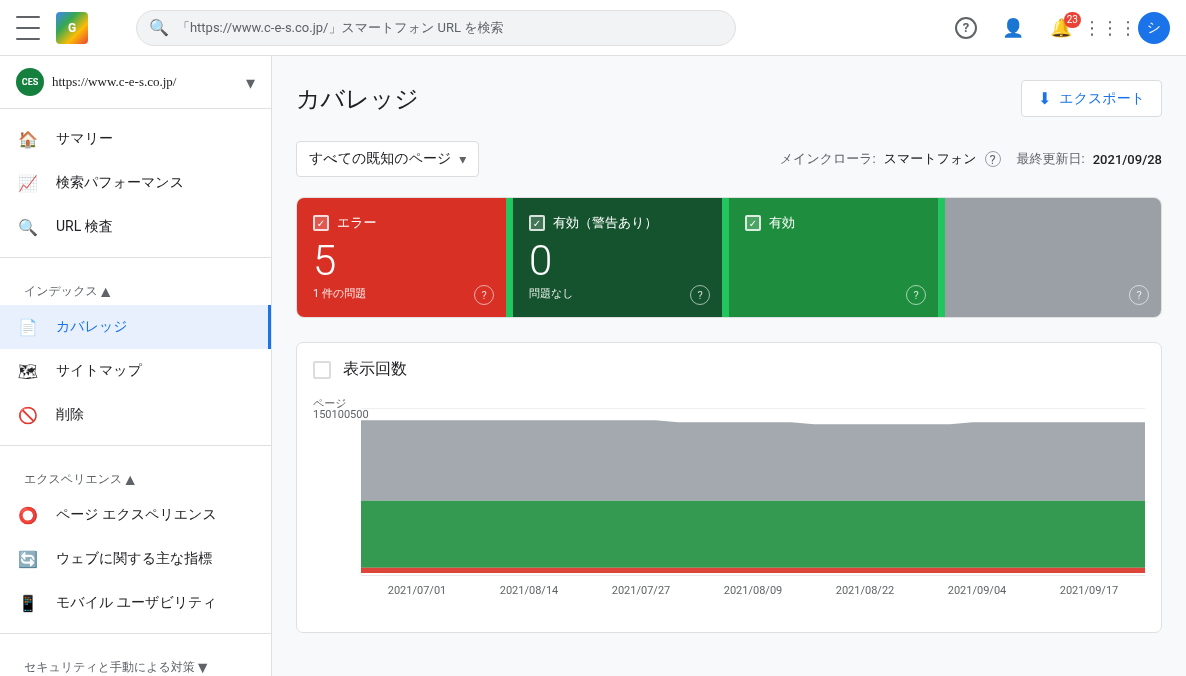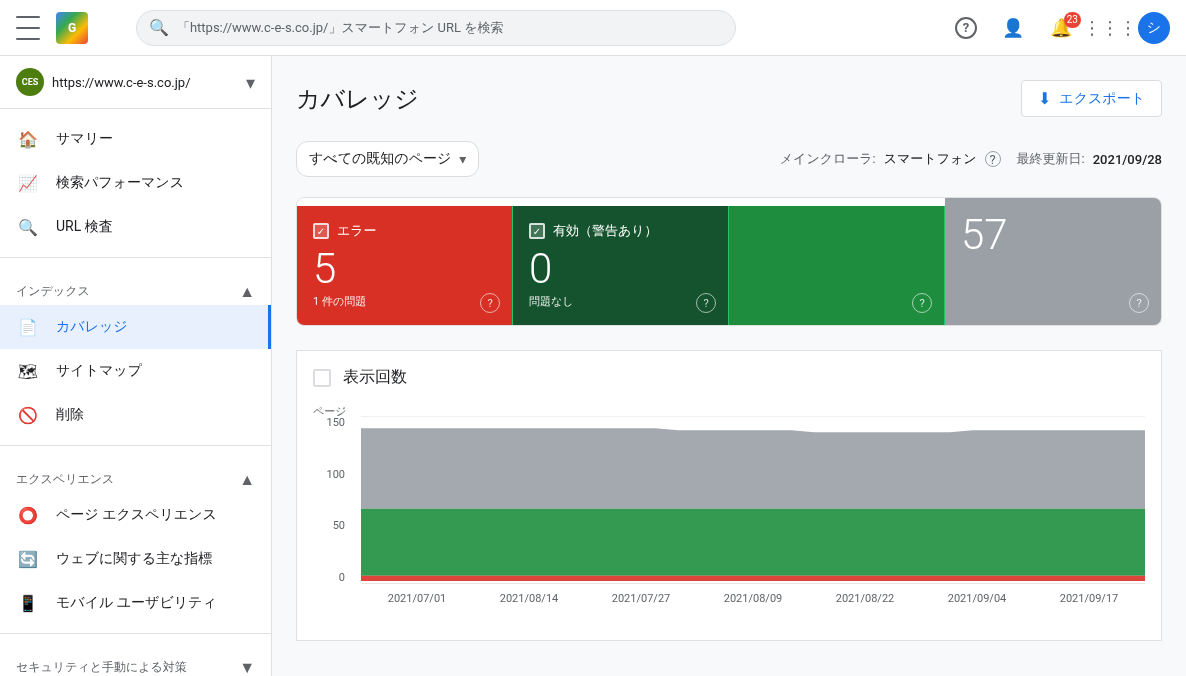--- a/index.html
+++ b/index.html
@@ -119,31 +119,32 @@
     }
     .sidebar-site-selector {
       display: flex;
       align-items: center;
       padding: 12px 16px;
       border-bottom: 1px solid #e0e0e0;
       cursor: pointer;
     }
     .site-favicon {
       width: 28px; height: 28px;
-      background: #4d7c0f;
+      background: #15803d;
       border-radius: 14px;
       color: white; font-size: 9px; font-weight: bold;
       display: flex; align-items: center; justify-content: center;
       margin-right: 8px;
       flex-shrink: 0;
     }
     .site-url {
       font-size: 13px; color: #202124;
       overflow: hidden; text-overflow: ellipsis; white-space: nowrap;
       flex: 1;
+      font-family: Liberation Serif, serif;
     }
     .site-chevron {
       color: #5f6368; font-size: 18px; margin-left: 4px;
     }
     .sidebar-nav {
       padding: 8px 0;
     }
     .sidebar-nav-item {
       display: flex;
       align-items: center;
@@ -161,26 +162,26 @@
     .sidebar-nav-item .nav-icon {
       width: 24px; height: 24px;
       margin-right: 16px;
       display: flex; align-items: center; justify-content: center;
       font-size: 16px;
       flex-shrink: 0;
     }
     .sidebar-section-header {
       display: flex;
       align-items: center;
-      padding: 16px 16px 4px;
+      padding: 16px 24px 4px;
       font-size: 12px;
       color: #5f6368;
       font-weight: 500;
       text-transform: none;
-      justify-content: space-between;
+      justify-content: flex-start;
     }
     .sidebar-divider {
       height: 1px; background: #e0e0e0;
       margin: 8px 0;
     }
 
     
     .main-content {
       flex: 1;
       overflow-y: auto;
@@ -220,21 +221,21 @@
       align-items: center;
       justify-content: space-between;
       margin-bottom: 20px;
     }
     .filter-dropdown {
       display: flex;
       align-items: center;
       gap: 8px;
       background: white;
       border: 1px solid #dadce0;
-      border-radius: 12px;
+      border-radius: 4px;
       padding: 8px 12px;
       cursor: pointer;
       font-size: 14px;
     }
     .filter-info {
       display: flex;
       align-items: flex-start;
       gap: 16px;
       font-size: 13px;
       color: #5f6368;
@@ -256,22 +257,21 @@
       border: 1px solid #e0e0e0;
       border-radius: 8px;
       overflow: hidden;
       background: white;
     }
     .status-card {
       padding: 16px;
       position: relative;
     }
     .status-card:not(:last-child) {
-      border-right: 1px solid #22c55e;
-      margin-top: 8px;
+      border-right: 7px solid #22c55e;
     }
     .status-card.error { background: #d93025; color: white; }
     .status-card.warning { background: #14532d; color: white; }
     .status-card.valid { background: #1e8e3e; color: white; }
     .status-card.excluded { background: #9aa0a6; color: white; }
 
     .card-header {
       display: flex;
       align-items: center;
       gap: 8px;
@@ -310,21 +310,21 @@
       display: flex; align-items: center; justify-content: center;
       font-size: 11px;
       cursor: pointer;
       color: rgba(255,255,255,0.8);
     }
 
     
     .chart-container {
       background: white;
       border: 1px solid #e0e0e0;
-      border-radius: 0;
+      border-radius: 7px;
       padding: 16px;
     }
     .chart-header {
       display: flex;
       align-items: center;
       gap: 12px;
       margin-bottom: 16px;
     }
     .chart-checkbox {
       width: 18px; height: 18px;
@@ -339,21 +339,21 @@
     }
     .chart-area {
       position: relative;
       height: 220px;
     }
     .chart-y-axis {
       position: absolute;
       left: 0; top: 0; bottom: 40px;
       width: 40px;
       display: flex;
-      flex-direction: column;
+      flex-direction: row;
       justify-content: space-between;
       font-size: 11px;
       color: #5f6368;
       text-align: right;
       padding-right: 8px;
     }
     .chart-plot {
       position: absolute;
       left: 48px; right: 0;
       top: 0; bottom: 40px;
@@ -538,26 +538,29 @@
           <div class="card-header">
             <div class="card-checkbox"></div>
             <span>有効（警告あり）</span>
           </div>
           <div class="card-count">0</div>
           <div class="card-subtitle">問題なし</div>
           <div class="card-help">?</div>
         </div>
 
         <div class="status-card valid">
+          <div class="card-header">
+            <div class="card-checkbox"></div>
+            <span>有効</span>
+          </div>
           <div class="card-subtitle"></div>
           <div class="card-help">?</div>
         </div>
 
         <div class="status-card excluded">
-          <div class="card-count">57</div>
           <div class="card-subtitle"></div>
           <div class="card-help">?</div>
         </div>
       </div>
 
       <div class="chart-container">
         <div class="chart-header">
           <div class="chart-checkbox"></div>
           <span class="chart-title">表示回数</span>
         </div>

